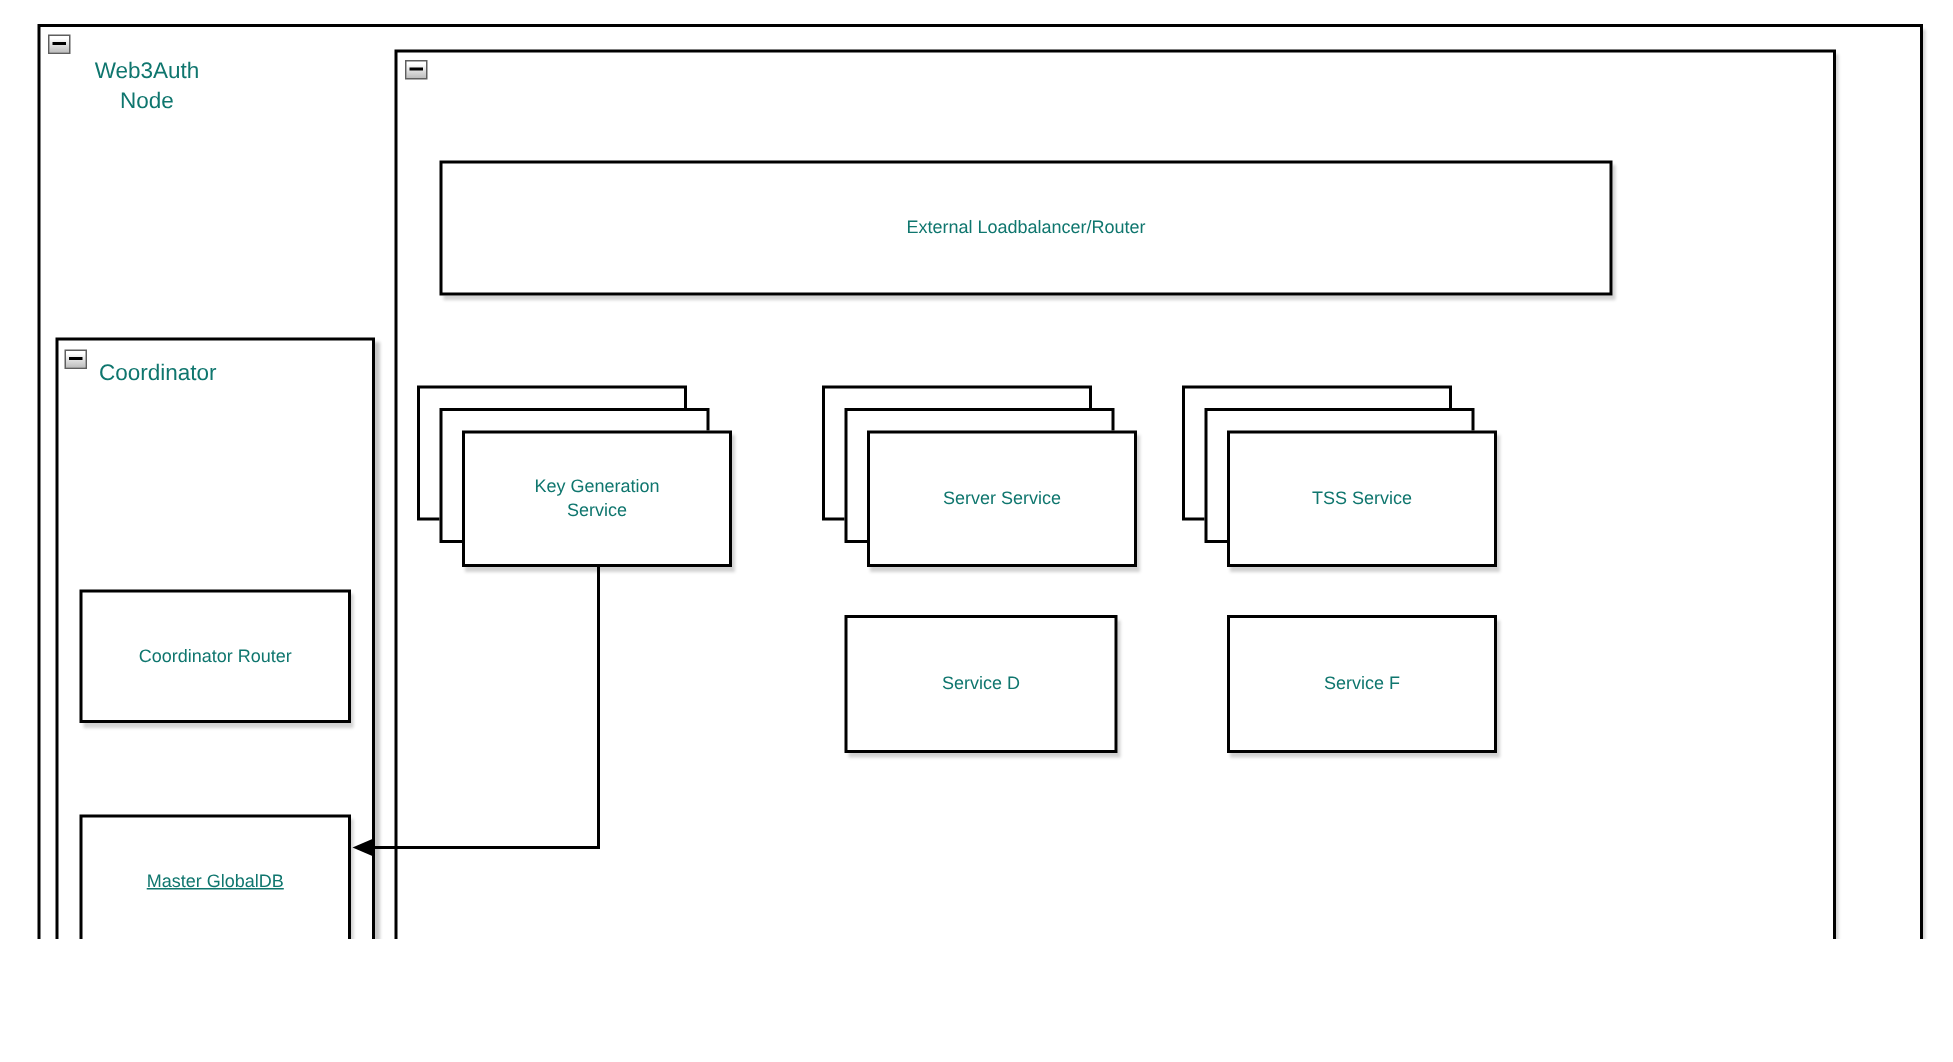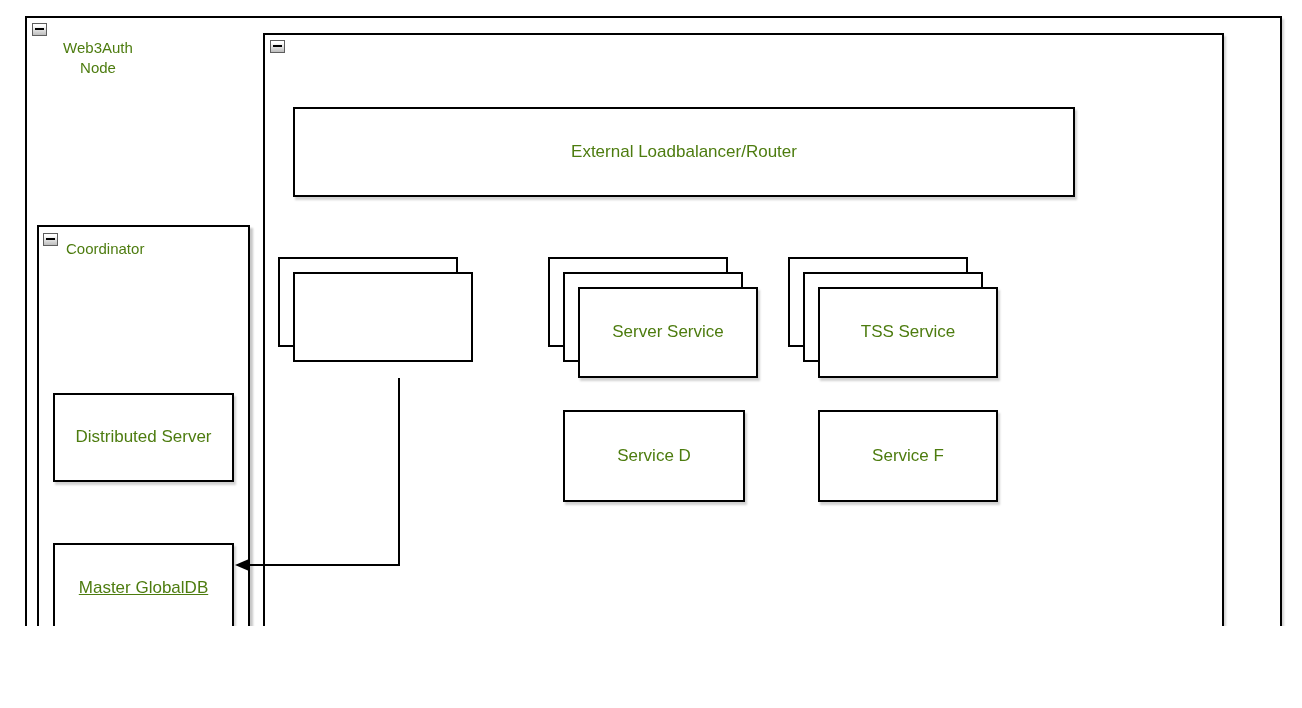--- a/index.html
+++ b/index.html
@@ -2,41 +2,41 @@
 <html><head>
 <meta charset="utf-8">
 <style>
   html, body { margin: 0; padding: 0; background: #ffffff; }
   .stage {
     position: relative;
     width: 1302px;
     height: 626px;
     background: #ffffff;
     font-family: "Liberation Sans", sans-serif;
-    color: #4d7c0f;
+    color: #0f766e;
     overflow: hidden;
   }
   .container {
     position: absolute;
     box-sizing: border-box;
     border: 2px solid #000000;
     background: #ffffff;
     box-shadow: 2px 3px 2px rgba(0,0,0,0.18);
   }
   .node {
     position: absolute;
     box-sizing: border-box;
     border: 2px solid #000000;
     background: #ffffff;
     box-shadow: 2px 3px 2px rgba(0,0,0,0.18);
     display: flex;
     align-items: center;
     justify-content: center;
     text-align: center;
-    font-size: 17px;
+    font-size: 12px;
     line-height: 1.3;
     white-space: pre-line;
   }
   .stack-back {
     position: absolute;
     box-sizing: border-box;
     border: 2px solid #000000;
     background: #ffffff;
   }
   .group-label {
@@ -120,20 +120,24 @@
   <div id="cluster-icon" class="collapse">
     <span class="minus"></span>
   </div>
 
   <div id="lb" class="node">
     <span>External Loadbalancer/Router</span>
   </div>
 
   <div id="keygen-b1" class="stack-back"></div>
   <div id="keygen-b2" class="stack-back"></div>
+  <div id="keygen" class="node">
+    <span>Key Generation
+Service</span>
+  </div>
 
   <div id="session-b1" class="stack-back"></div>
   <div id="session-b2" class="stack-back"></div>
   <div id="session" class="node">
     <span>Server Service</span>
   </div>
 
   <div id="tss-b1" class="stack-back"></div>
   <div id="tss-b2" class="stack-back"></div>
   <div id="tss" class="node">
@@ -147,21 +151,21 @@
     <span>Service F</span>
   </div>
 
   <div id="coordinator" class="container"></div>
   <div id="coordinator-icon" class="collapse">
     <span class="minus"></span>
   </div>
   <div id="coordinator-label" class="group-label left">Coordinator</div>
 
   <div id="coord-server" class="node">
-    <span>Distributed Server</span>
+    <span>Coordinator Router</span>
   </div>
   <div id="master-db" class="node">
     <span>Master GlobalDB</span>
   </div>
 
   <svg class="edges" width="1302" height="708" viewBox="0 0 1302 708">
     <g>
       <path d="M399,378 L399,565 L249,565" fill="none" stroke="#000000" stroke-width="2"></path>
       <polygon points="235,565 249,559 249,571" fill="#000000"></polygon>
     </g>

